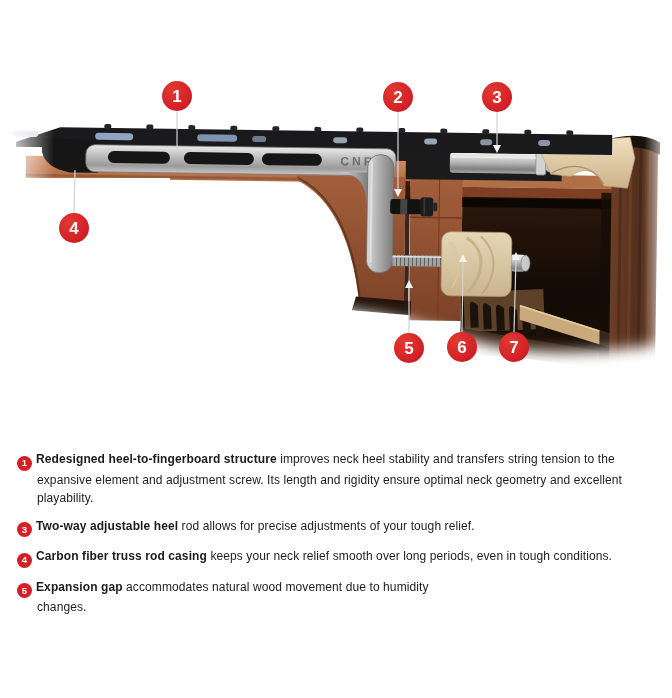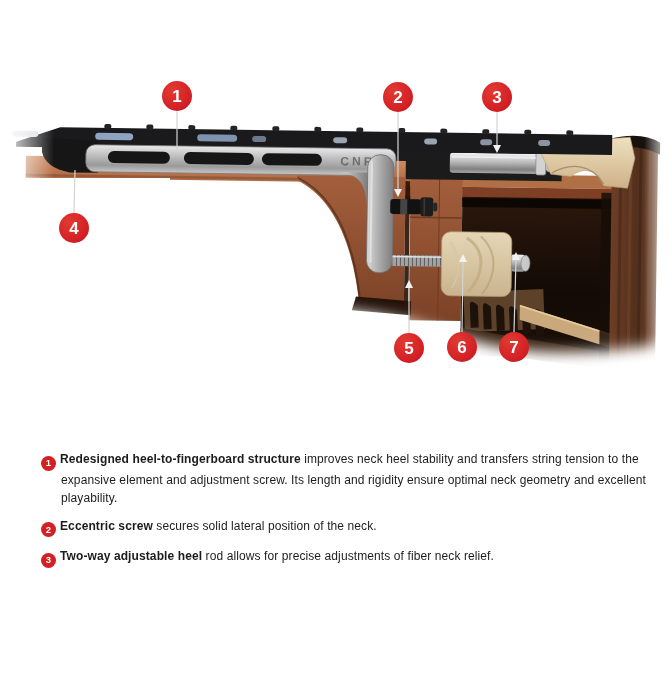--- a/index.html
+++ b/index.html
@@ -1,20 +1,20 @@
 <!DOCTYPE html>
 <html><head>
 <meta charset="utf-8">
 <style>
   html,body{margin:0;padding:0;background:#fff;}
   body{width:672px;height:698px;overflow:hidden;font-family:"Liberation Sans",sans-serif;color:#1c1c1c;}
   .stage{position:relative;width:672px;height:698px;background:#fff;}
   .illustration{display:block;width:672px;height:430px;}
   
-  .legend{padding:20px 26px 0 17px;margin-left:24px;}
+  .legend{padding:20px 26px 0 17px;}
   .legend-item{position:relative;font-size:12px;line-height:18px;letter-spacing:.1px;
                padding-left:20px;text-indent:-20px;margin-bottom:10px;}
   .legend-item .bullet{display:inline-flex;align-items:center;justify-content:center;
       width:15px;height:15px;border-radius:50%;background:#d32025;color:#fff;
       font-size:9.5px;font-weight:bold;text-indent:0;vertical-align:-3px;margin-right:4px;}
   .legend-item b{font-weight:bold;}
   .legend-item.narrow{max-width:440px;}
 </style>
 </head>
 <body>
@@ -283,21 +283,24 @@
       <text x="514" y="353">7</text>
     </g>
   </g>
 </svg>
 
 <div class="legend">
   <div class="legend-item">
     <span class="bullet">1</span><b>Redesigned heel-to-fingerboard structure</b> <span>improves neck heel stability and transfers string tension to the expansive element and adjustment screw. Its length and rigidity ensure optimal neck geometry and excellent playability.</span>
   </div>
   <div class="legend-item">
-    <span class="bullet">2</span><b>Eccentric screw</b> <span>secures solid lateral position of the neck.</span>
+    <span class="bullet">3</span><b>Two-way adjustable heel</b> <span>rod allows for precise adjustments of your tough relief.</span>
   </div>
   <div class="legend-item">
-    <span class="bullet">3</span><b>Two-way adjustable heel</b> <span>rod allows for precise adjustments of fiber neck relief.</span>
+    <span class="bullet">4</span><b>Carbon fiber truss rod casing</b> <span>keeps your neck relief smooth over long periods, even in tough conditions.</span>
   </div>
+  <div class="legend-item narrow">
+    <span class="bullet">5</span><b>Expansion gap</b> <span>accommodates natural wood movement due to humidity changes.</span>
+  </div>
 
 </div>
 
 </div>
 
 </body></html>

